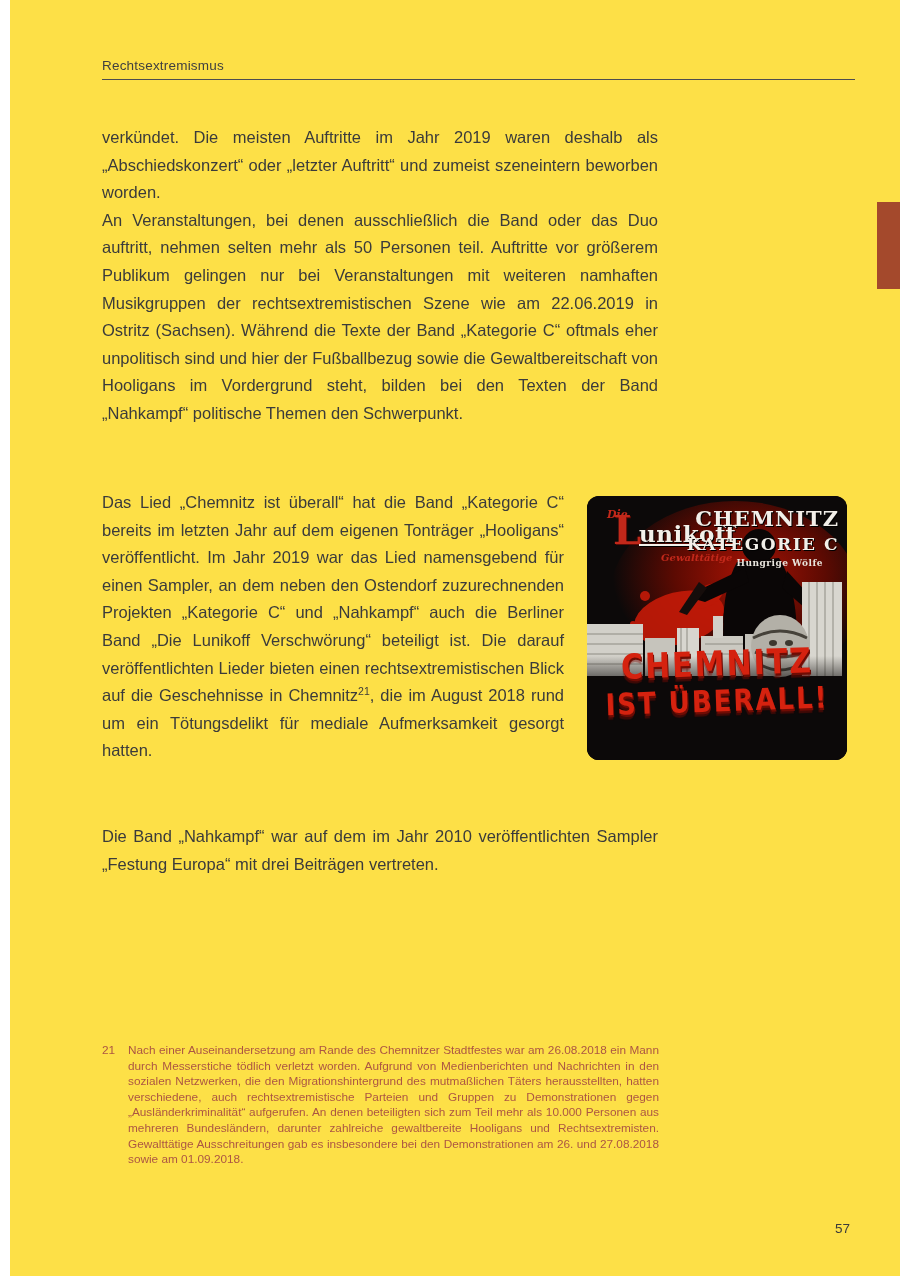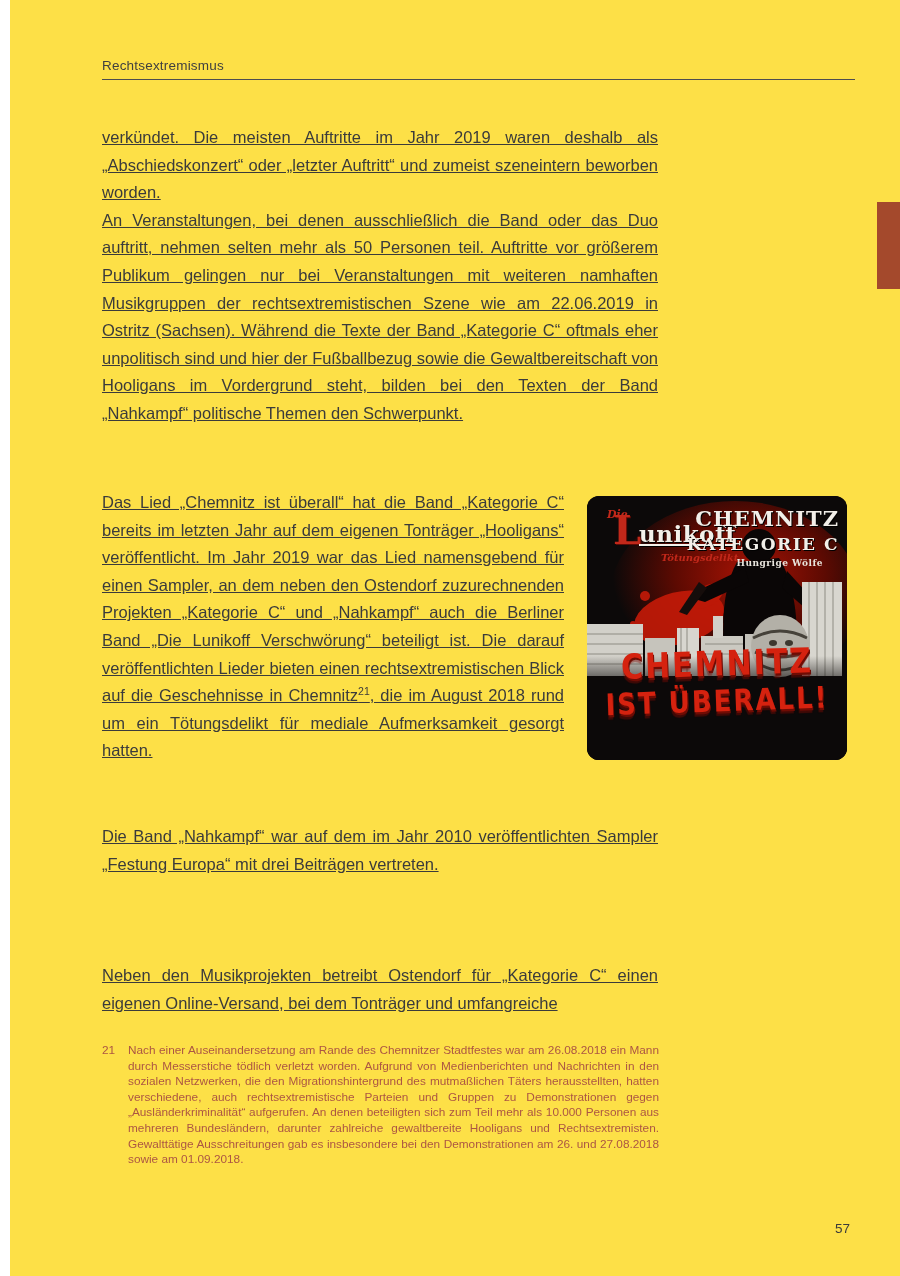--- a/index.html
+++ b/index.html
@@ -24,21 +24,21 @@
   
   .color-tab{
     position:absolute;left:867px;top:202px;width:33px;height:87px;
     background:#a4492c;
   }
   
   .body-block{position:absolute;left:92px;}
   .body-block p{
     margin:0;
     font-size:16.5px;line-height:27.6px;
-    text-align:justify;color:#3b3b3b;text-decoration:underline;
+    text-align:justify;color:#3b3b3b;
   }
   .block-a{top:124px;width:556px;}
   .block-b{top:489px;width:462px;}
   .block-c{top:823px;width:556px;}
   .block-d{top:962px;width:556px;}
   sup.fnref{font-size:10.5px;line-height:0;vertical-align:super;}
   
   .footnote{
     position:absolute;left:92px;top:1043px;width:557px;
     display:flex;gap:0;
@@ -187,35 +187,32 @@
           <ellipse cx="186" cy="147" rx="4" ry="3" fill="#3c382f"></ellipse>
           <ellipse cx="202" cy="147" rx="4" ry="3" fill="#3c382f"></ellipse>
         </g>
       </g>
       <rect x="0" y="160" width="260" height="40" fill="url(#fade)"></rect>
       <rect x="0" y="196" width="260" height="68" fill="#0c0909"></rect>
     </svg>
     <div class="ov die">Die</div>
     <div class="ov luni-initial">L</div>
     <div class="ov luni-rest">unikoff</div>
-    <div class="ov versch">Tötungsdelikt</div>
+    <div class="ov versch">Gewalttätige</div>
     <div class="ov nahkampf">CHEMNITZ</div>
     <div class="ov kategorie">KATEGORIE C</div>
     <div class="ov hungrige">Hungrige Wölfe</div>
     <div class="ov cover-title t1">CHEMNITZ</div>
     <div class="ov cover-title t2">IST ÜBERALL!</div>
   </div>
 
   <div class="body-block block-c">
     <p>Die Band „Nahkampf“ war auf dem im Jahr 2010 veröffentlichten Sampler „Festung Europa“ mit drei Beiträgen vertreten.</p>
   </div>
 
-  <div class="body-block block-d">
-    <p>Neben den Musikprojekten betreibt Ostendorf für „Kategorie C“ einen eigenen Online-Versand, bei dem Tonträger und umfangreiche</p>
-  </div>
 
   <div class="footnote">
     <span class="fn-num">21</span>
     <div class="fn-text">Nach einer Auseinandersetzung am Rande des Chemnitzer Stadtfestes war am 26.08.2018 ein Mann durch Messerstiche tödlich verletzt worden. Aufgrund von Medienberichten und Nachrichten in den sozialen Netzwerken, die den Migrationshintergrund des mutmaßlichen Täters herausstellten, hatten verschiedene, auch rechtsextremistische Parteien und Gruppen zu Demonstrationen gegen „Ausländerkriminalität“ aufgerufen. An denen beteiligten sich zum Teil mehr als 10.000 Personen aus mehreren Bundesländern, darunter zahlreiche gewaltbereite Hooligans und Rechtsextremisten. Gewalttätige Ausschreitungen gab es insbesondere bei den Demonstrationen am 26. und 27.08.2018 sowie am 01.09.2018.</div>
   </div>
 
   <div class="page-number">57</div>
 
 </div>
 

